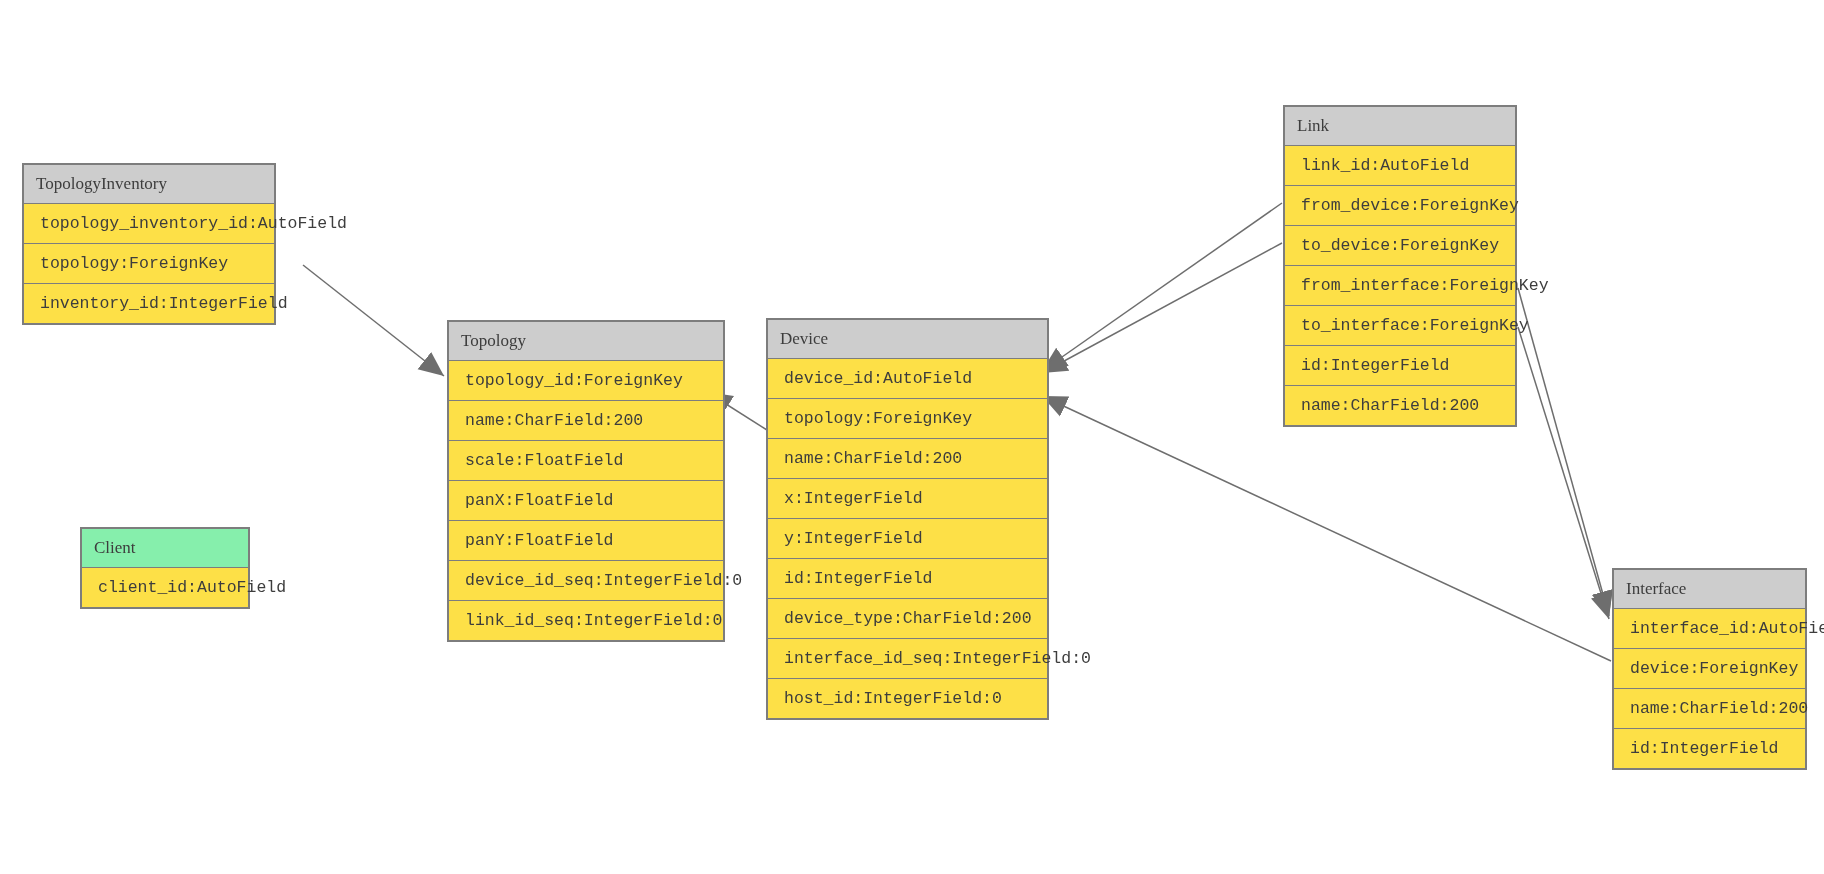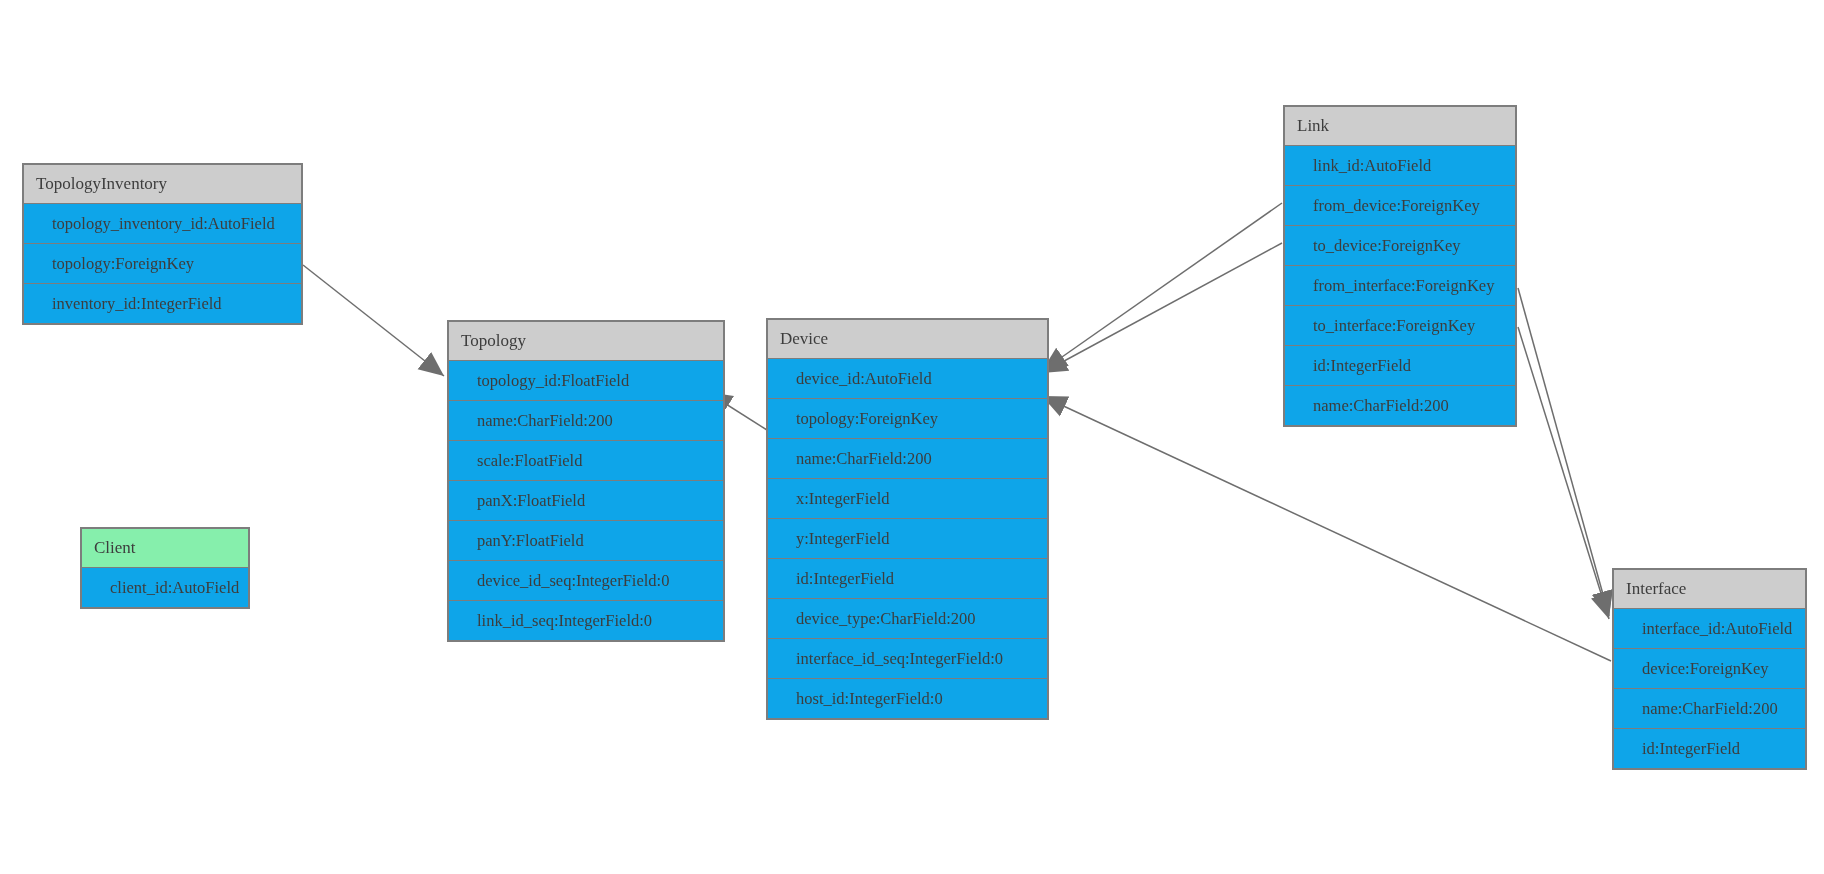--- a/index.html
+++ b/index.html
@@ -36,27 +36,28 @@
     align-items: center;
     padding-left: 12px;
     font-size: 17px;
     color: #3d3d3d;
     box-sizing: border-box;
   }
   .entity-row {
     height: 40px;
     display: flex;
     align-items: center;
-    padding-left: 28px;
+    padding-left: 16px;
     font-size: 16.5px;
     color: #3d3d3d;
     border-top: 1.5px solid #7d7d7d;
-    background: #0ea5e9;
+    background: #fde047;
     box-sizing: border-box;
     white-space: nowrap;
+    font-family: Liberation Mono, monospace;
   }
 </style>
 </head>
 <body>
 
 <div class="canvas">
   <svg id="relations-svg" xmlns="http://www.w3.org/2000/svg" width="1824" height="874" viewBox="0 0 1824 874">
     <defs>
       <marker id="arrowhead" orient="auto" markerUnits="userSpaceOnUse" markerWidth="30" markerHeight="26" refX="25" refY="12">
         <path d="M0,1 L25,12 L0,23 Z" fill="#6e6e6e"></path>
@@ -66,32 +67,32 @@
         <line x1="303" y1="265" x2="444" y2="376" stroke="#6e6e6e" stroke-width="1.5" marker-end="url(#arrowhead)"></line>
         <line x1="767" y1="430" x2="707" y2="392" stroke="#6e6e6e" stroke-width="1.5" marker-end="url(#arrowhead)"></line>
         <line x1="1282" y1="203" x2="1042" y2="371" stroke="#6e6e6e" stroke-width="1.5" marker-end="url(#arrowhead)"></line>
         <line x1="1282" y1="243" x2="1042" y2="373" stroke="#6e6e6e" stroke-width="1.5" marker-end="url(#arrowhead)"></line>
         <line x1="1518" y1="288" x2="1609" y2="616" stroke="#6e6e6e" stroke-width="1.5" marker-end="url(#arrowhead)"></line>
         <line x1="1518" y1="327" x2="1609" y2="619" stroke="#6e6e6e" stroke-width="1.5" marker-end="url(#arrowhead)"></line>
         <line x1="1611" y1="661" x2="1042" y2="396" stroke="#6e6e6e" stroke-width="1.5" marker-end="url(#arrowhead)"></line>
       </g>
   </svg>
   <div id="entities">
-      <div class="entity" style="left: 22px; top: 163px; width: 281px; border-color: rgb(125, 125, 125);">
+      <div class="entity" style="left: 22px; top: 163px; width: 254px; border-color: rgb(125, 125, 125);">
       <div class="entity-header" style="background: rgb(205, 205, 205); color: rgb(61, 61, 61);">TopologyInventory</div>
       <div class="entity-rows">
           <div class="entity-row" style="border-top-color: rgb(125, 125, 125); color: rgb(61, 61, 61); text-align: center;">topology_inventory_id:AutoField</div>
           <div class="entity-row" style="border-top-color: rgb(125, 125, 125); color: rgb(61, 61, 61);">topology:ForeignKey</div>
           <div class="entity-row" style="border-top-color: rgb(125, 125, 125); color: rgb(61, 61, 61);">inventory_id:IntegerField</div>
         </div>
     </div>
       <div class="entity" style="left: 447px; top: 320px; width: 278px; border-color: rgb(125, 125, 125);">
       <div class="entity-header" style="background: rgb(205, 205, 205); color: rgb(61, 61, 61);">Topology</div>
       <div class="entity-rows">
-          <div class="entity-row" style="border-top-color: rgb(125, 125, 125); color: rgb(61, 61, 61);">topology_id:FloatField</div>
+          <div class="entity-row" style="border-top-color: rgb(125, 125, 125); color: rgb(61, 61, 61);">topology_id:ForeignKey</div>
           <div class="entity-row" style="border-top-color: rgb(125, 125, 125); color: rgb(61, 61, 61);">name:CharField:200</div>
           <div class="entity-row" style="border-top-color: rgb(125, 125, 125); color: rgb(61, 61, 61);">scale:FloatField</div>
           <div class="entity-row" style="border-top-color: rgb(125, 125, 125); color: rgb(61, 61, 61);">panX:FloatField</div>
           <div class="entity-row" style="border-top-color: rgb(125, 125, 125); color: rgb(61, 61, 61);">panY:FloatField</div>
           <div class="entity-row" style="border-top-color: rgb(125, 125, 125); color: rgb(61, 61, 61);">device_id_seq:IntegerField:0</div>
           <div class="entity-row" style="border-top-color: rgb(125, 125, 125); color: rgb(61, 61, 61);">link_id_seq:IntegerField:0</div>
         </div>
     </div>
       <div class="entity" style="left: 80px; top: 527px; width: 170px; border-color: rgb(125, 125, 125);">
       <div class="entity-header" style="background: #86efac; color: rgb(61, 61, 61);">Client</div>

